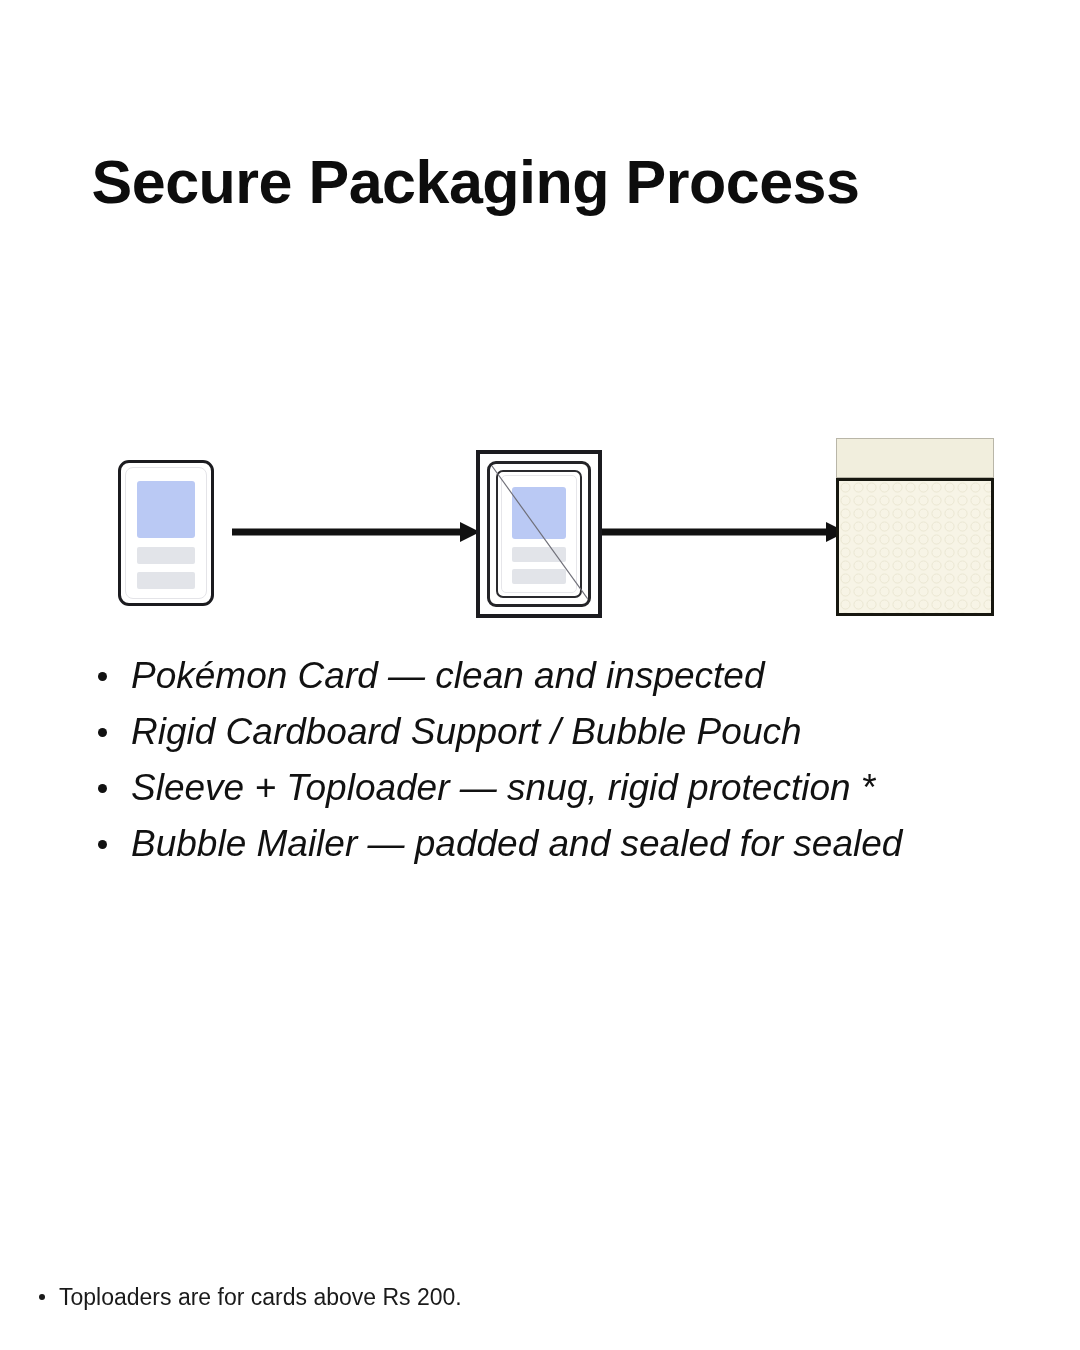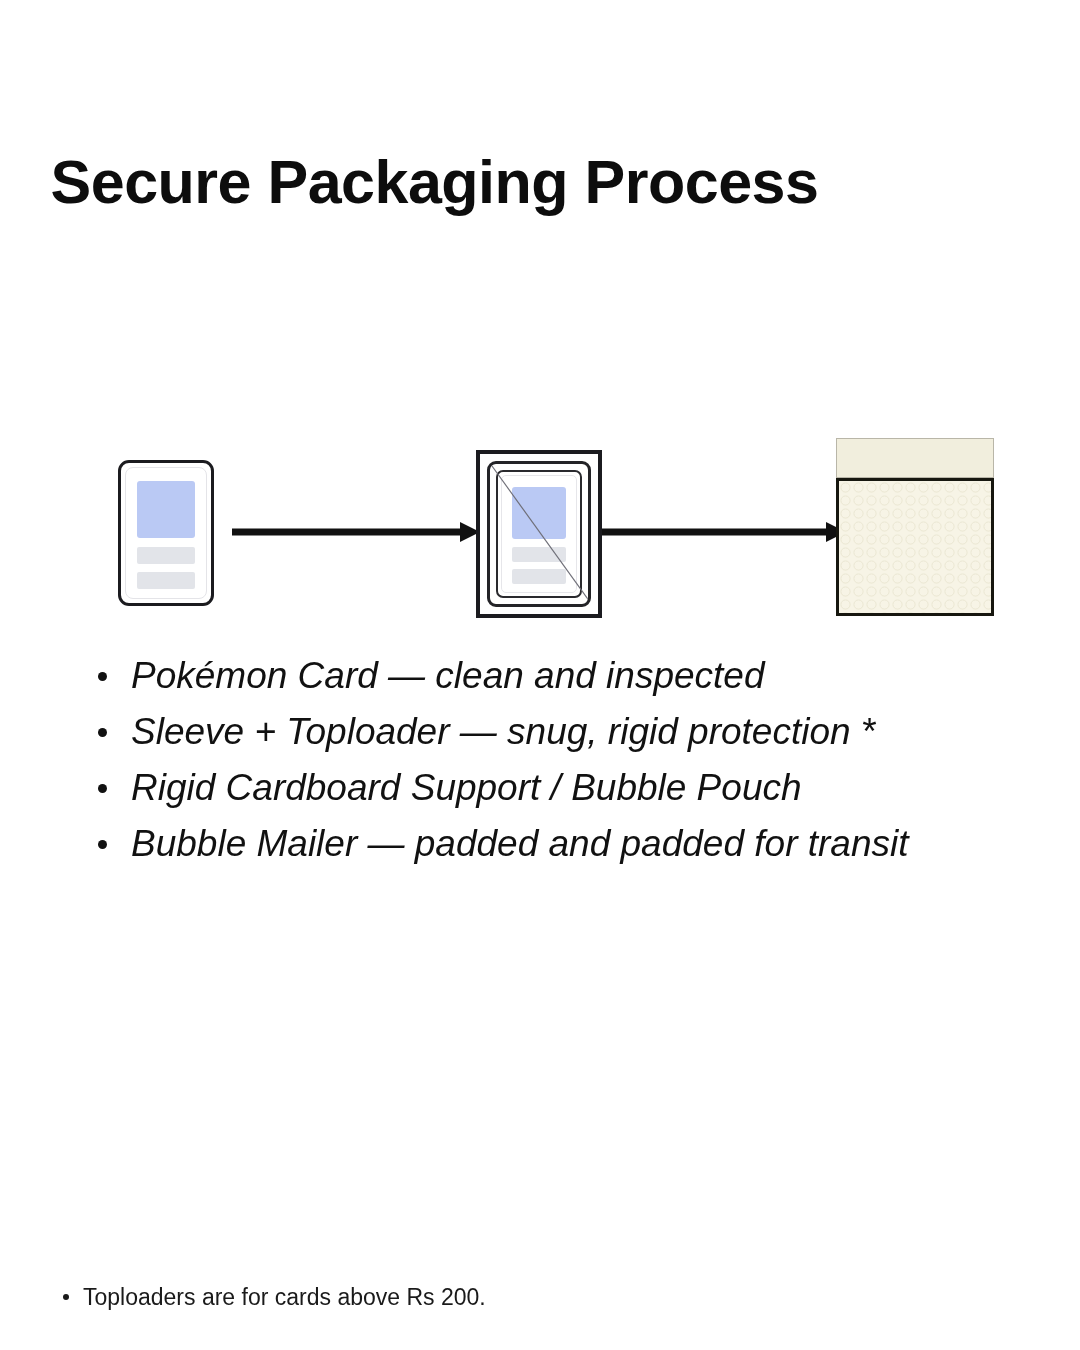--- a/index.html
+++ b/index.html
@@ -23,20 +23,21 @@
     position: absolute;
     left: 0;
     top: 104px;
     width: 869px;
     text-align: center;
     font-size: 61px;
     line-height: 74px;
     font-weight: 700;
     letter-spacing: -0.5px;
     color: #0d0d0d;
+    padding-left: 41px;
   }
 
   
   .diagram {
     position: absolute;
     left: 0;
     top: 420px;
     width: 1080px;
     height: 210px;
   }
@@ -229,21 +230,21 @@
     top: 24px;
     width: 9px;
     height: 9px;
     border-radius: 50%;
     background: #111111;
   }
 
   
   .footnote {
     position: absolute;
-    left: 53px;
+    left: 29px;
     top: 1280px;
     width: 1000px;
     list-style: none;
     margin: 0;
     padding: 0;
   }
   .footnote li {
     position: relative;
     padding-left: 30px;
     font-size: 23px;
@@ -320,29 +321,29 @@
 
 </div>
 
 <ul class="bullet-list">
   <li>
     <span class="dot"></span>
     <span>Pokémon Card — clean and inspected</span>
   </li>
   <li>
     <span class="dot"></span>
+    <span>Rigid Cardboard Support / Bubble Pouch</span>
+  </li>
+  <li>
+    <span class="dot"></span>
     <span>Sleeve + Toploader — snug, rigid protection *</span>
   </li>
   <li>
     <span class="dot"></span>
-    <span>Rigid Cardboard Support / Bubble Pouch</span>
-  </li>
-  <li>
-    <span class="dot"></span>
-    <span>Bubble Mailer — padded and padded for transit</span>
+    <span>Bubble Mailer — padded and sealed for sealed</span>
   </li>
 </ul>
 
 <ul class="footnote">
   <li>
     <span class="dot"></span>
     <span>Toploaders are for cards above Rs 200.</span>
   </li>
 </ul>
 

